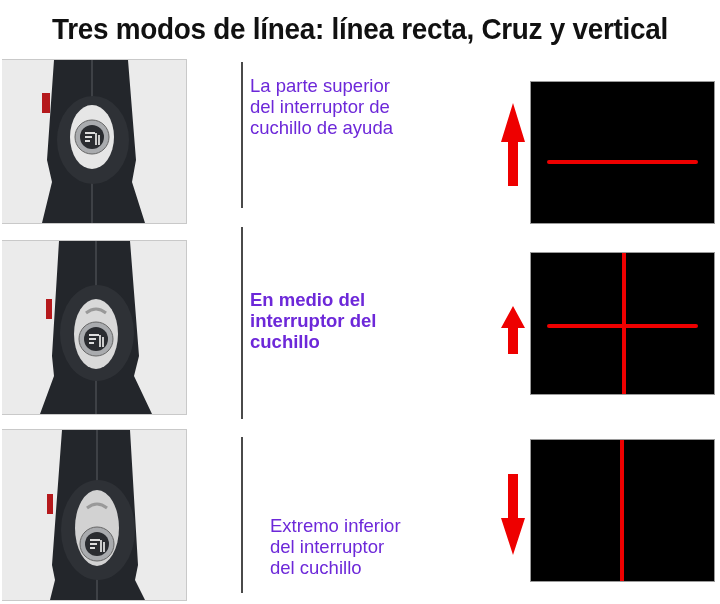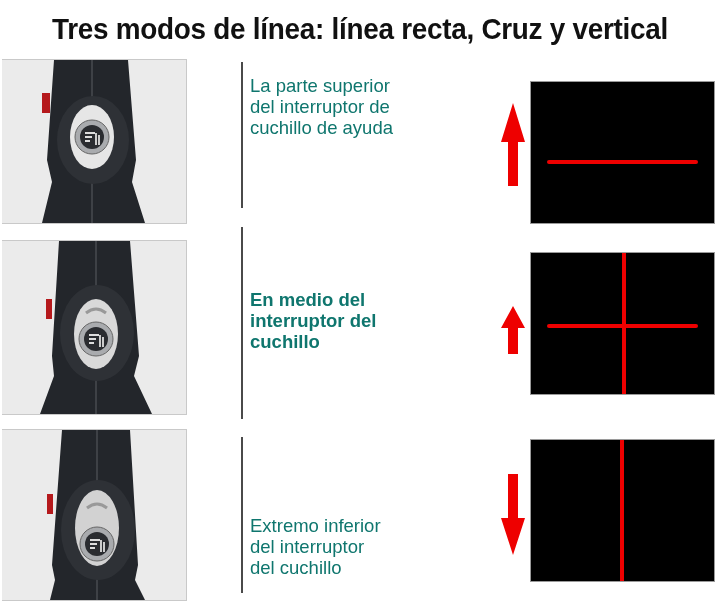--- a/index.html
+++ b/index.html
@@ -1,21 +1,21 @@
 <!DOCTYPE html>
 <html><head>
 <meta charset="utf-8">
 <style>
   html, body { margin:0; padding:0; background:#ffffff; }
   body { width:720px; height:604px; position:relative; overflow:hidden; font-family:"Liberation Sans", sans-serif; }
   .title { position:absolute; left:0; top:12px; width:720px; text-align:center; font-size:30px; font-weight:bold; color:#111; letter-spacing:-0.3px; white-space:nowrap; transform:scaleX(0.93); transform-origin:center; }
   .photo { position:absolute; left:2px; width:184px; background:#ebebeb; border:1px solid #c9c9c9; border-left:none; overflow:hidden; }
   .photo svg { position:absolute; left:0; top:0; }
   .divider { position:absolute; left:241px; width:2px; background:#4a4a4a; }
-  .desc { position:absolute; left:250px; font-size:18.5px; line-height:21px; color:#0f766e; white-space:pre-line; }
+  .desc { position:absolute; left:250px; font-size:18.5px; line-height:21px; color:#6d28d9; white-space:pre-line; }
   .arrow { position:absolute; }
   .screen { position:absolute; left:530px; width:185px; background:#000; border:1px solid #9a9a9a; box-sizing:border-box; }
   .laser-h { position:absolute; height:4px; background:#ee0000; border-radius:2px; }
   .laser-v { position:absolute; width:4px; background:#ee0000; }
 </style>
 </head>
 <body>
 
 <div class="title">Tres modos de línea: línea recta, Cruz y vertical</div>
 
@@ -77,21 +77,21 @@
     <line x1="95" y1="140" x2="95" y2="170" stroke="#5a5d62" stroke-width="1"></line>
     <ellipse cx="96" cy="100" rx="37" ry="50" fill="#2e3136"></ellipse>
     <ellipse cx="95" cy="98" rx="22" ry="38" fill="#d2d2d2"></ellipse>
     <path d="M85 78 Q95 70 105 78" stroke="#999" stroke-width="3" fill="none"></path>
     <circle cx="95" cy="114" r="17" fill="#a9abae" stroke="#666" stroke-width="1"></circle>
     <circle cx="95" cy="114" r="12" fill="#2a2c30"></circle>
     <path d="M88 110 h10 M88 114 h7 M88 118 h5 M99 110 v12 M102 112 v10" stroke="#ddd" stroke-width="1.8"></path>
   </svg>
 </div>
 <div class="divider" style="top:437px;height:156px;"></div>
-<div class="desc" style="top:515px;">Extremo inferior
+<div class="desc" style="top:515px;margin-left:20px;">Extremo inferior
 del interruptor
 del cuchillo</div>
 <svg class="arrow" style="left:500px;top:474px;" width="26" height="82" viewBox="0 0 26 82">
   <polygon points="8,0 18,0 18,44 25,44 13,81 1,44 8,44" fill="#ee0000"></polygon>
 </svg>
 <div class="screen" style="top:439px;height:143px;">
   <div class="laser-v" style="left:89px;top:0;bottom:0;"></div>
 </div>
 
 </body></html>

